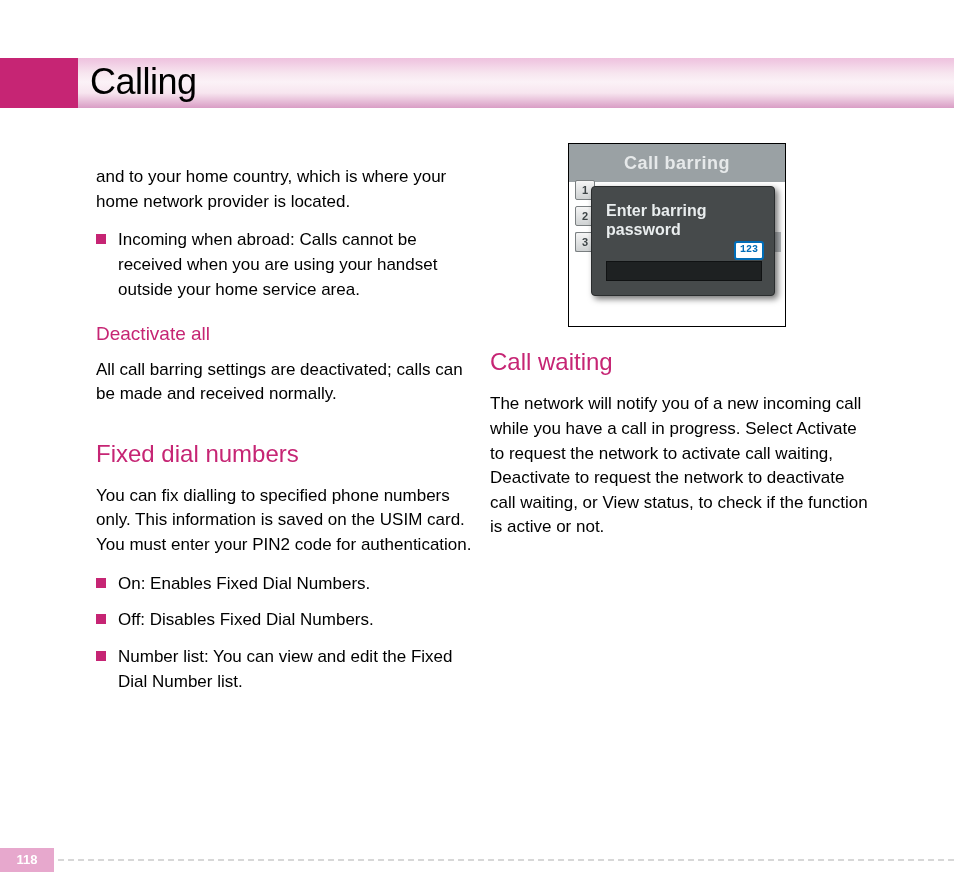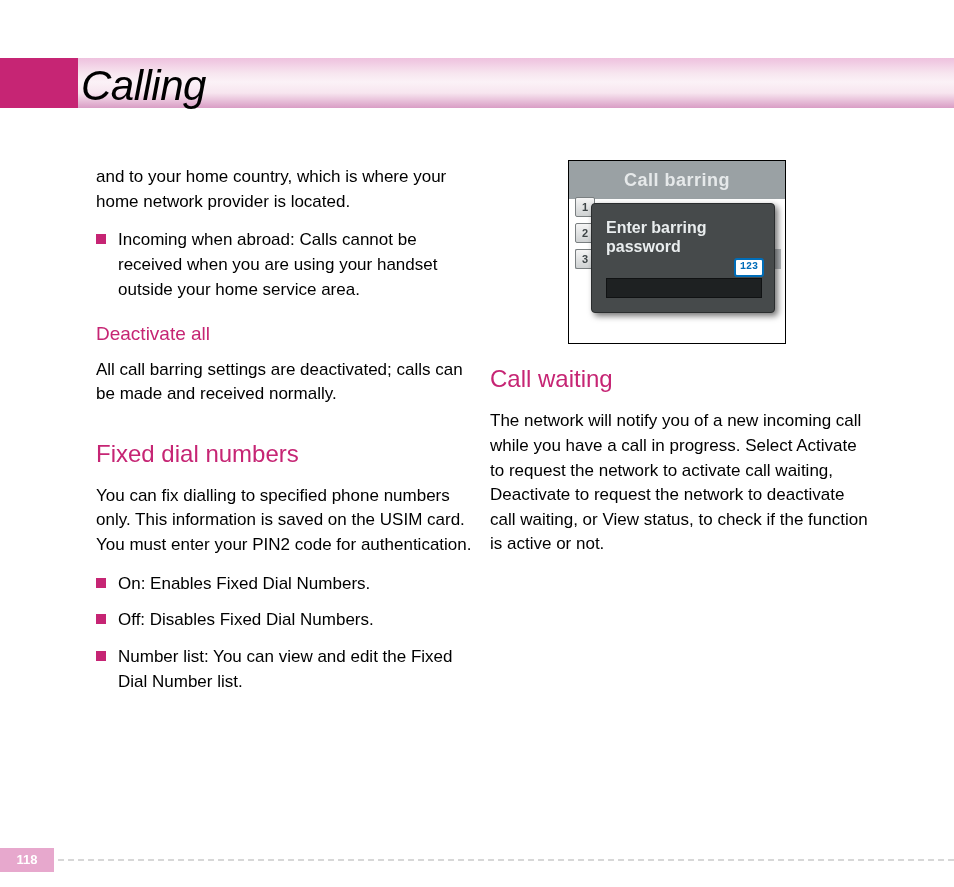--- a/index.html
+++ b/index.html
@@ -27,36 +27,35 @@
   .header-left {
     position: absolute;
     left: 0;
     top: 0;
     width: 78px;
     height: 50px;
     background: #c62574;
   }
   .header-title {
     position: absolute;
-    left: 81px;
+    left: 90px;
     top: -2px;
-    font-size: 42px;
+    font-size: 36px;
     font-weight: 400;
     letter-spacing: -0.5px;
     color: #000;
-    font-style: italic;
   }
 
   
   .col {
     position: absolute;
     width: 380px;
   }
   .col-left { left: 96px; top: 165px; }
-  .col-right { left: 490px; top: 160px; }
+  .col-right { left: 490px; top: 143px; }
   p { margin: 0 0 14px 0; }
 
   .sub-magenta {
     color: #c62574;
     font-size: 19px;
     font-weight: 400;
     margin: 18px 0 10px 0;
   }
   .h-magenta {
     color: #c62574;

